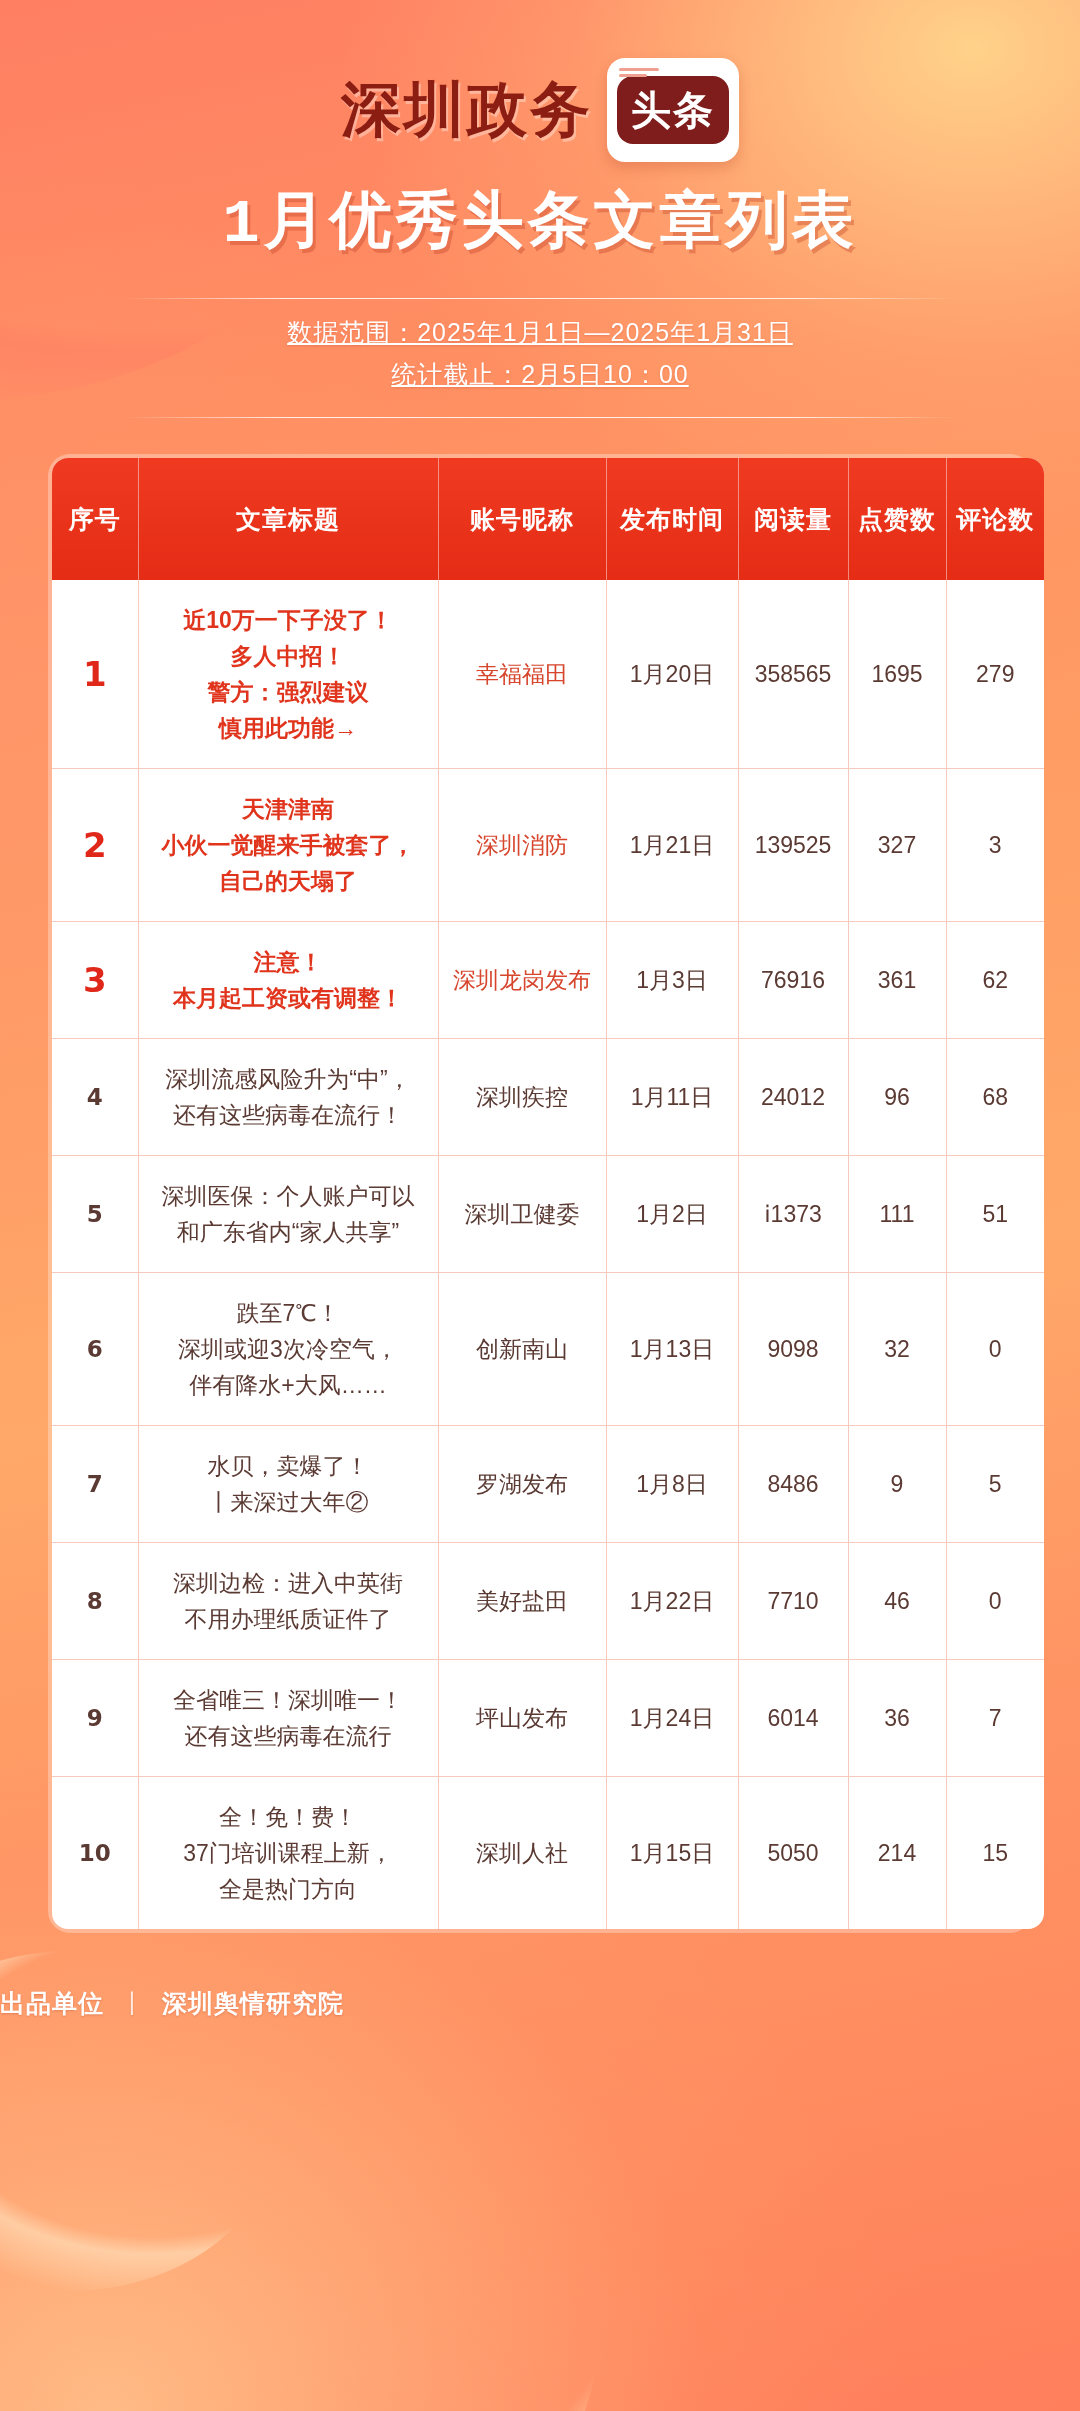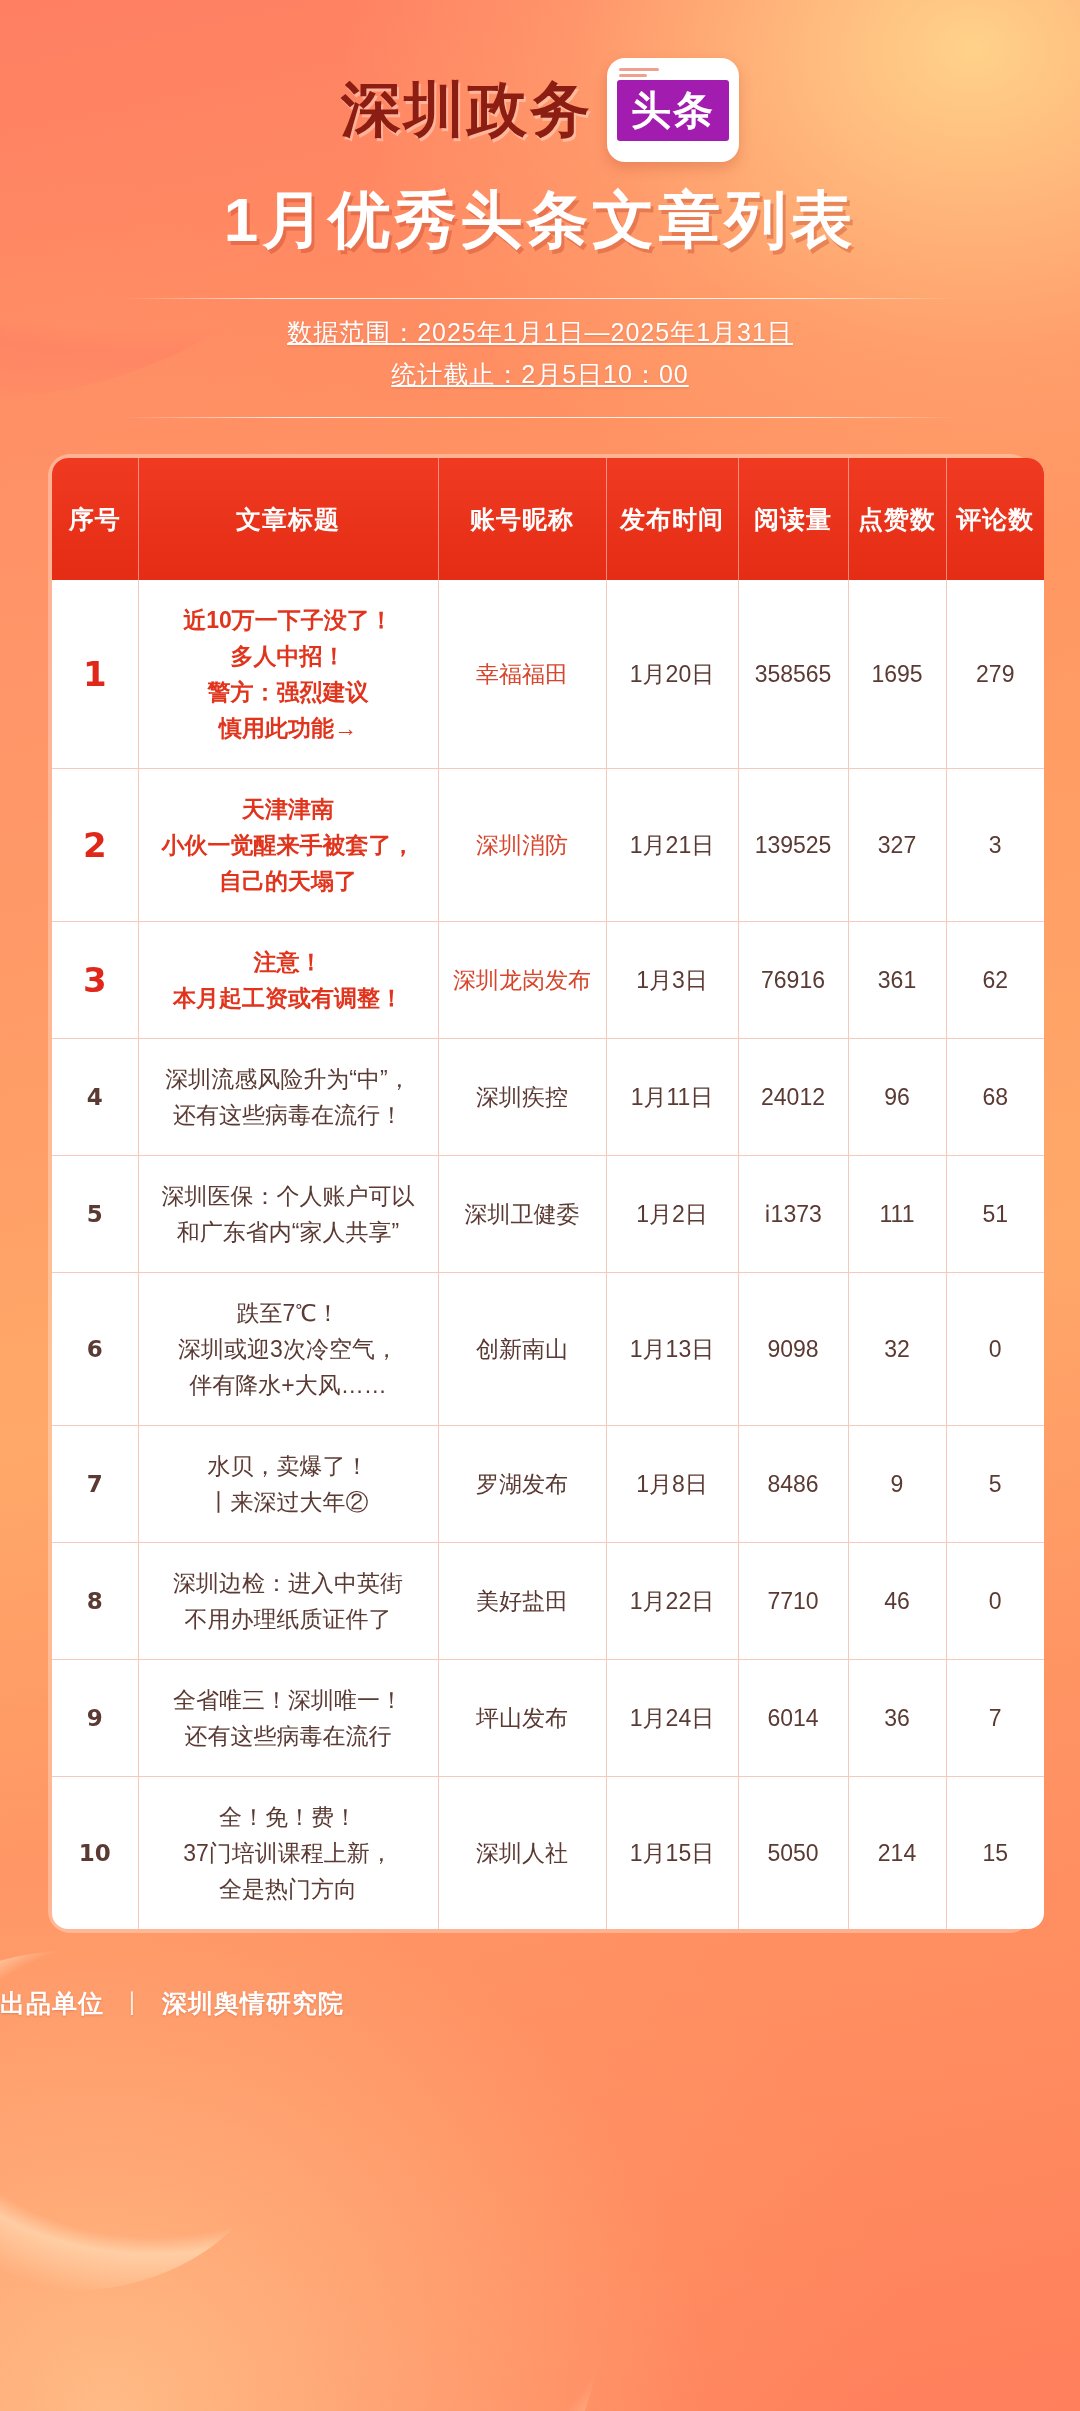--- a/index.html
+++ b/index.html
@@ -89,23 +89,23 @@
     background: #ffffff;
     border-radius: 18px;
     box-shadow: 0 6px 14px rgba(160,40,20,0.22);
     display: flex;
     align-items: center;
     justify-content: center;
     position: relative;
   }
   .badge-inner {
     width: 112px;
-    height: 61px;
-    background: #a21caf;
-    border-radius: 3px;
+    height: 68px;
+    background: #7f1d1d;
+    border-radius: 16px;
     display: flex;
     align-items: center;
     justify-content: center;
   }
   .badge-text {
     font-family: "DejaVu Sans", sans-serif;
     font-weight: bold;
     color: #ffffff;
     font-size: 40px;
     letter-spacing: 2px;
@@ -118,21 +118,21 @@
   .badge-lines span {
     display: block;
     height: 3px;
     background: #f0a090;
     margin-bottom: 3px;
     border-radius: 2px;
   }
   .badge-lines span:nth-child(2) { width: 70%; }
   .title-sub {
     margin-top: 16px;
-    font-family: Liberation Sans, sans-serif;
+    font-family: Liberation Mono, monospace;
     font-weight: bold;
     font-size: 62px;
     letter-spacing: 4px;
     color: #ffffff;
     text-shadow: 3px 4px 0 rgba(190,60,35,0.35);
   }
   .divider {
     margin: 36px auto 0;
     width: 836px;
     height: 1px;

